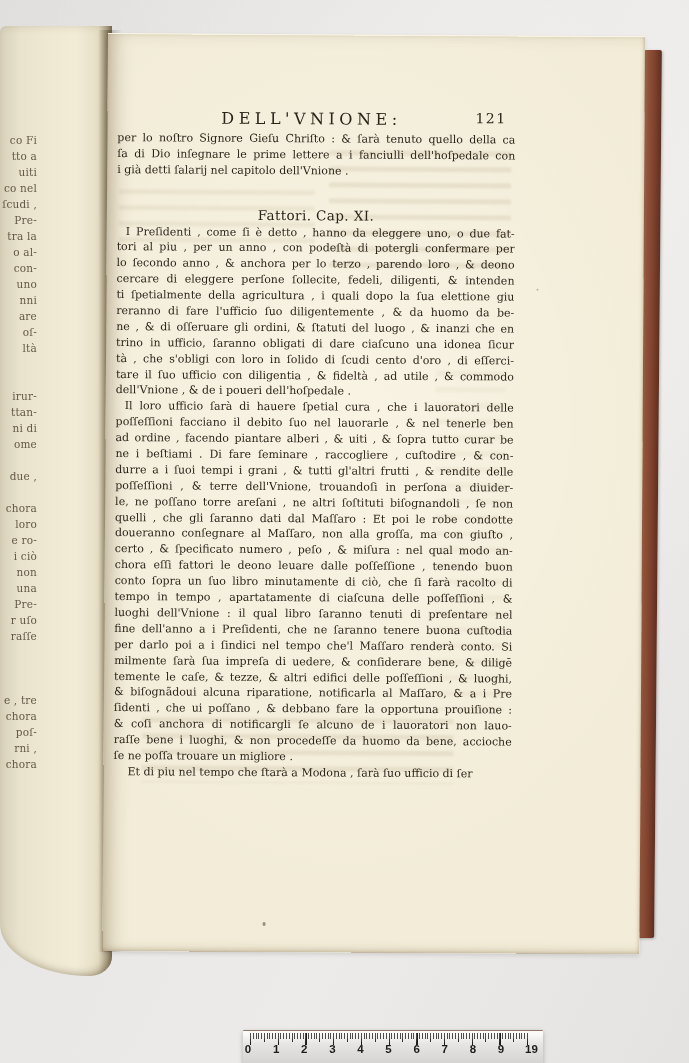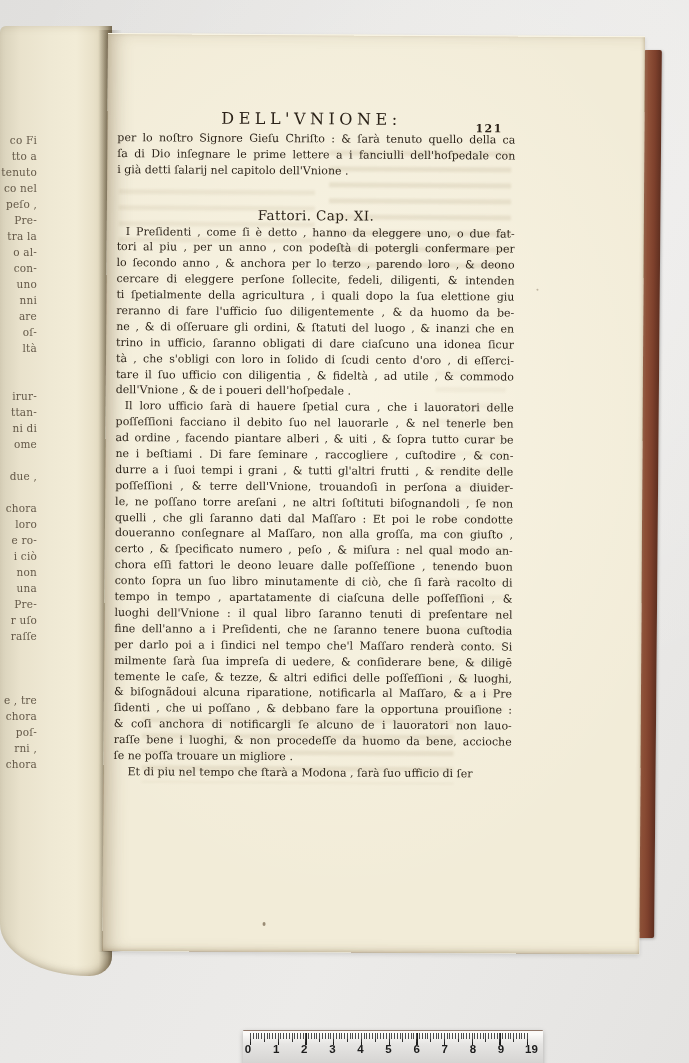--- a/index.html
+++ b/index.html
@@ -54,21 +54,21 @@
   .b3{left:330px;top:330px;width:70px;height:345px;opacity:.2;}
   .b4{left:38px;top:678px;width:312px;height:70px;opacity:.4;}
   .speck{position:absolute;border-radius:50%;background:rgba(80,60,35,.55);}
   .s1{left:160px;top:887px;width:3px;height:4px;}
   .s2{left:430px;top:252px;width:2px;height:2px;opacity:.6;}
 
   
   .runhead{position:absolute;left:10px;top:74px;width:398px;height:22px;color:var(--ink);}
   .runtitle{position:absolute;left:94px;width:200px;text-align:center;
     font-size:16px;letter-spacing:4.5px;white-space:nowrap;}
-  .pagenum{position:absolute;left:358px;top:12px;font-size:11px;font-weight:700;letter-spacing:1.5px;}
+  .pagenum{position:absolute;left:358px;top:0;font-size:14px;font-weight:400;letter-spacing:1.5px;}
 
   
   .textblock{position:absolute;left:10px;top:96px;width:398px;color:var(--ink);
     font-size:11px;line-height:15.9px;}
   .line{height:15.9px;overflow:hidden;text-align:justify;text-align-last:justify;}
   .block.heading{margin:29px 0 1px;}
   .block.heading .line{text-align:center;text-align-last:center;font-size:13.5px;letter-spacing:.4px;}
   .block.paragraph .lines div.line:last-child{text-align-last:left;}
   .textblock > div.block.paragraph .lines div.line:nth-of-type(1){text-indent:9px;}
   .textblock > div.block:nth-of-type(1) .lines div.line:nth-of-type(1){text-indent:0;}
@@ -93,23 +93,23 @@
 </head>
 <body>
 
 <div class="photo">
 
   <div class="left-pages">
     <div class="fragments">
 
     <div class="frag">co Fi</div>
         <div class="frag">tto a</div>
-        <div class="frag">tenuto</div>
+        <div class="frag">uiti</div>
         <div class="frag">co nel</div>
-        <div class="frag">peſo ,</div>
+        <div class="frag">ſcudi ,</div>
         <div class="frag">Pre-</div>
         <div class="frag">tra la</div>
         <div class="frag">o al-</div>
         <div class="frag">con-</div>
         <div class="frag">uno</div>
         <div class="frag">nni</div>
         <div class="frag">are</div>
         <div class="frag">oſ-</div>
         <div class="frag">ltà</div>
         <div class="frag"></div>

